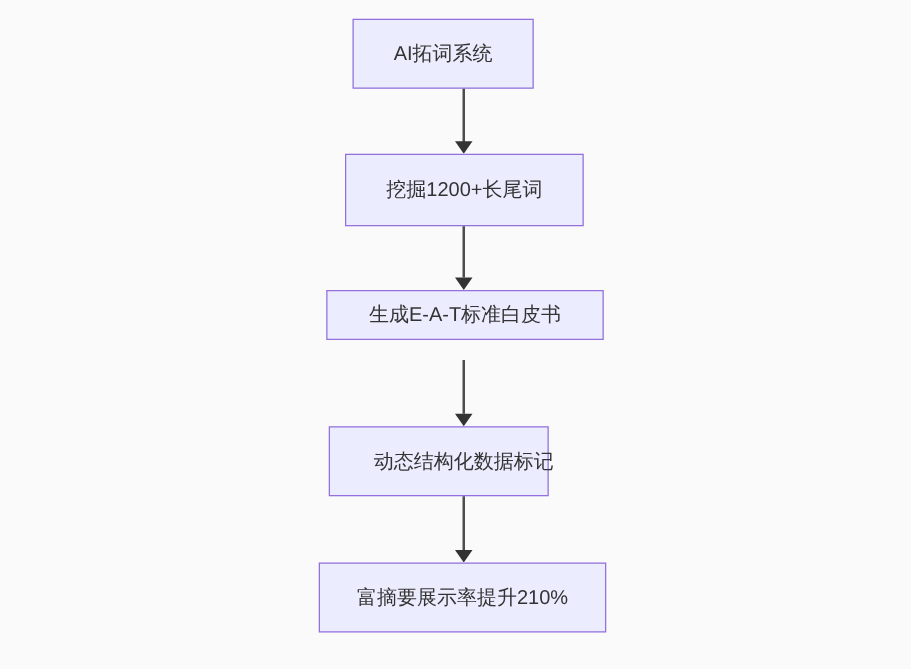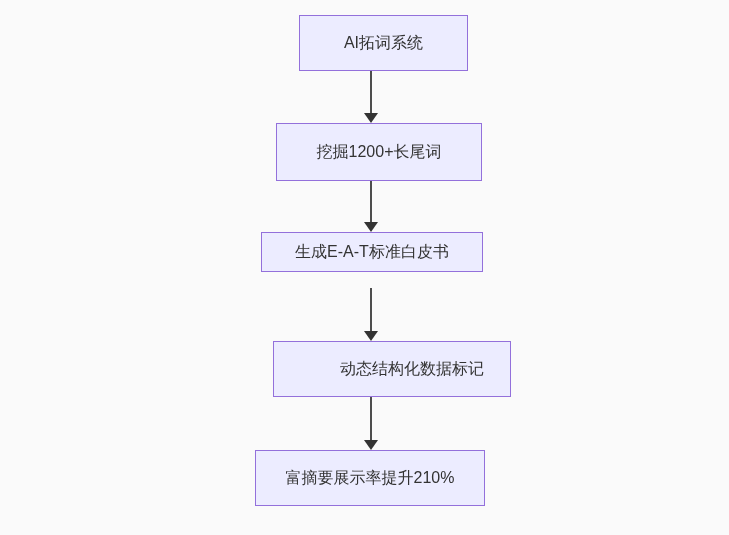--- a/index.html
+++ b/index.html
@@ -24,24 +24,24 @@
     background: #ECECFF;
     border: 1px solid #9370DB;
     color: #333333;
     font-size: 16px;
     display: flex;
     align-items: center;
     justify-content: center;
     text-align: center;
     white-space: nowrap;
   }
-  #node-1 { left: 299px; top: 15px;  width: 169px; height: 56px; }
-  #node-2 { left: 276px; top: 123px; width: 206px; height: 58px; }
+  #node-1 { left: 282px; top: 15px;  width: 145px; height: 56px; }
+  #node-2 { left: 276px; top: 123px; width: 191px; height: 58px; }
   #node-3 { left: 261px; top: 232px; width: 222px; height: 40px; }
-  #node-4 { left: 273px; top: 341px; width: 238px; height: 56px; padding-left: 40px; }
+  #node-4 { left: 263px; top: 341px; width: 176px; height: 56px; padding-left: 40px; }
   #node-5 { left: 255px; top: 450px; width: 230px; height: 56px; text-align: center; }
 
   .edge-line {
     position: absolute;
     left: 370px;
     width: 2px;
     background: #4d4d4d;
   }
   #edge-line-1 { top: 71px;  height: 43px; }
   #edge-line-2 { top: 181px; height: 41px; }

